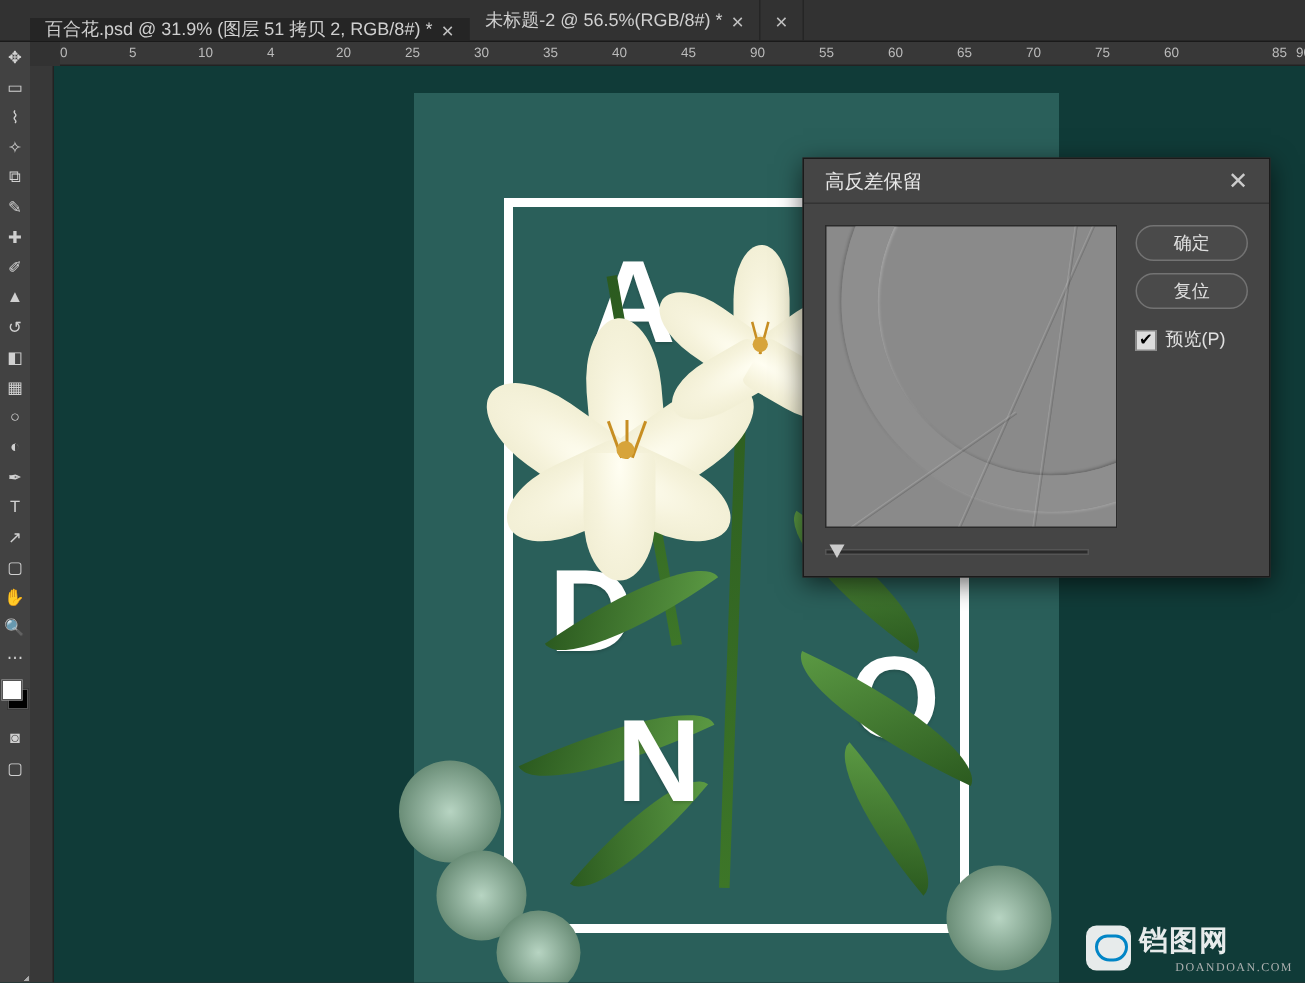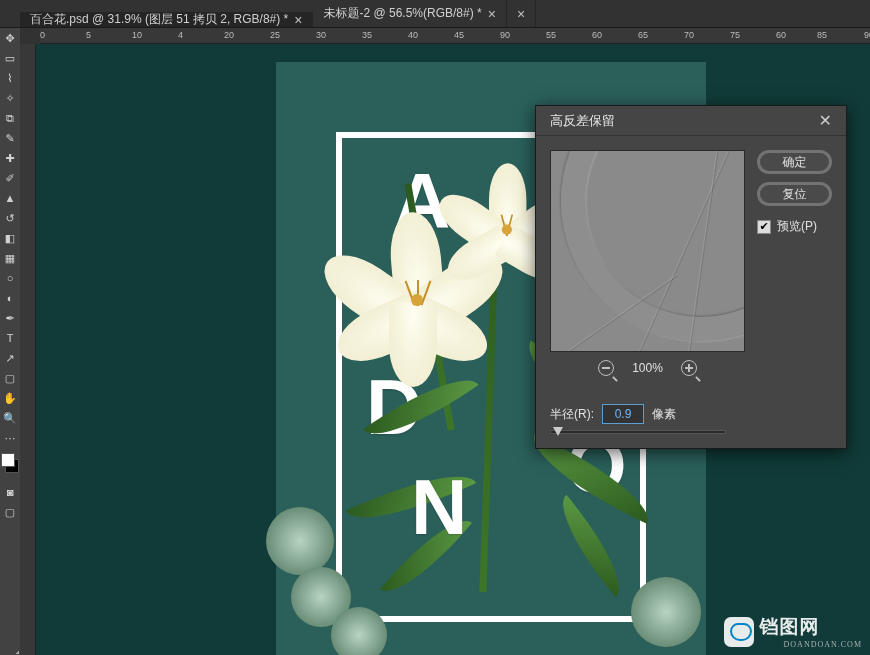--- a/index.html
+++ b/index.html
@@ -33,21 +33,21 @@
 .stamen { position:absolute; width:2px; height:26px; background:#c78e22; }
 .succ { position:absolute; background:radial-gradient(circle,#b7d4c2 0%,#6b8e78 70%); border-radius:50%; }
 .dialog { position:absolute; left:535px; top:105px; width:312px; background:#454545; border:1px solid #1a1a1a; box-shadow:0 4px 16px rgba(0,0,0,.6); }
 .dlg-title { height:30px; display:flex; align-items:center; justify-content:space-between; padding:0 8px 0 14px; background:#454545; border-bottom:1px solid #333; font-size:13px; color:#e8e8e8; }
 .dlg-close { font-size:16px; color:#ccc; cursor:pointer; padding:2px 6px; }
 .dlg-body { padding:14px; display:flex; gap:12px; }
 .preview { width:195px; height:202px; background:#8a8a8a; position:relative; overflow:hidden; border:1px solid #2a2a2a; }
 .emboss-a { position:absolute; width:280px; height:280px; border:24px solid #8e8e8e; border-radius:50%; left:10px; top:-90px; box-shadow:inset 1px 1px 2px rgba(255,255,255,.25), inset -1px -1px 2px rgba(0,0,0,.25), 1px 1px 2px rgba(255,255,255,.2), -1px -1px 2px rgba(0,0,0,.2); }
 .emboss-l { position:absolute; width:2px; height:260px; background:linear-gradient(90deg,rgba(255,255,255,.2),rgba(0,0,0,.2)); }
 .dlg-right { width:78px; display:flex; flex-direction:column; gap:8px; }
-.dlg-btn { height:24px; border:3px solid #737373; border-radius:12px; background:#4a4a4a; color:#e0e0e0; font-size:12px; cursor:pointer; }
+.dlg-btn { height:24px; border:1px solid #737373; border-radius:12px; background:#4a4a4a; color:#e0e0e0; font-size:12px; cursor:pointer; }
 .cb-row { display:flex; align-items:center; gap:6px; margin-top:4px; }
 .cb { width:14px; height:14px; background:#ddd; border:1px solid #888; display:flex; align-items:center; justify-content:center; font-size:11px; color:#000; }
 .zoom-row { display:flex; align-items:center; justify-content:center; gap:18px; margin-top:8px; padding-bottom:6px; }
 .zoom-ico { width:16px; height:16px; border:1.5px solid #c0c0c0; border-radius:50%; position:relative; cursor:pointer; }
 .zoom-ico::after { content:""; position:absolute; right:-5px; bottom:-5px; width:6px; height:2px; background:#c0c0c0; transform:rotate(45deg); }
 .zoom-ico.minus::before, .zoom-ico.plus::before { content:""; position:absolute; left:3px; top:6px; width:8px; height:2px; background:#c0c0c0; }
 .zoom-ico.plus .v { position:absolute; left:6px; top:3px; width:2px; height:8px; background:#c0c0c0; }
 .radius-row { display:flex; align-items:center; gap:8px; padding:8px 14px 6px; }
 .radius-input { width:42px; height:20px; background:#333; border:1px solid #5a9fd4; color:#6fb8ff; text-align:center; font-size:12px; padding:2px; }
 .slider-row { padding:0 14px 14px; }
@@ -88,21 +88,21 @@
   <span class="tick" style="left:322px">35</span>
   <span class="tick" style="left:368px">40</span>
   <span class="tick" style="left:414px">45</span>
   <span class="tick" style="left:460px">90</span>
   <span class="tick" style="left:506px">55</span>
   <span class="tick" style="left:552px">60</span>
   <span class="tick" style="left:598px">65</span>
   <span class="tick" style="left:644px">70</span>
   <span class="tick" style="left:690px">75</span>
   <span class="tick" style="left:736px">60</span>
-  <span class="tick" style="left:777px">85</span>
+  <span class="tick" style="left:808px">85</span>
   <span class="tick" style="left:824px">90</span>
 </div>
 <div class="ruler-v"></div>
 
 <div class="toolbar">
   <div class="tool">✥<span class="tri"></span></div>
   <div class="tool">▭<span class="tri"></span></div>
   <div class="tool">⌇<span class="tri"></span></div>
   <div class="tool">✧<span class="tri"></span></div>
   <div class="tool">⧉<span class="tri"></span></div>
@@ -182,42 +182,30 @@
     <span class="dlg-close">✕</span>
   </div>
   <div class="dlg-body">
     <div>
       <div class="preview">
         <div class="emboss-a"></div>
         <div class="emboss-l" style="left:128px;top:-20px;transform:rotate(24deg)"></div>
         <div class="emboss-l" style="left:150px;top:-20px;transform:rotate(8deg)"></div>
         <div class="emboss-l" style="left:60px;top:90px;transform:rotate(55deg);height:160px"></div>
       </div>
-      <div class="zoom-row">
-        <span class="zoom-ico minus"></span>
-        <span>100%</span>
-        <span class="zoom-ico plus">
-            <span class="v"></span>
-          </span>
-      </div>
     </div>
     <div class="dlg-right">
       <button class="dlg-btn">确定</button>
       <button class="dlg-btn">复位</button>
       <label class="cb-row">
         <span class="cb">✔</span>
         <span>预览(P)</span>
       </label>
     </div>
   </div>
-  <div class="radius-row">
-    <span>半径(R):</span>
-    <input class="radius-input" value="0.9" style="">
-    <span>像素</span>
-  </div>
   <div class="slider-row">
     <div class="slider">
       <div class="slider-thumb"></div>
     </div>
   </div>
 </div>
 
 <div class="watermark">
   <div class="wm-ico"></div>
   <div class="wm-txt">

